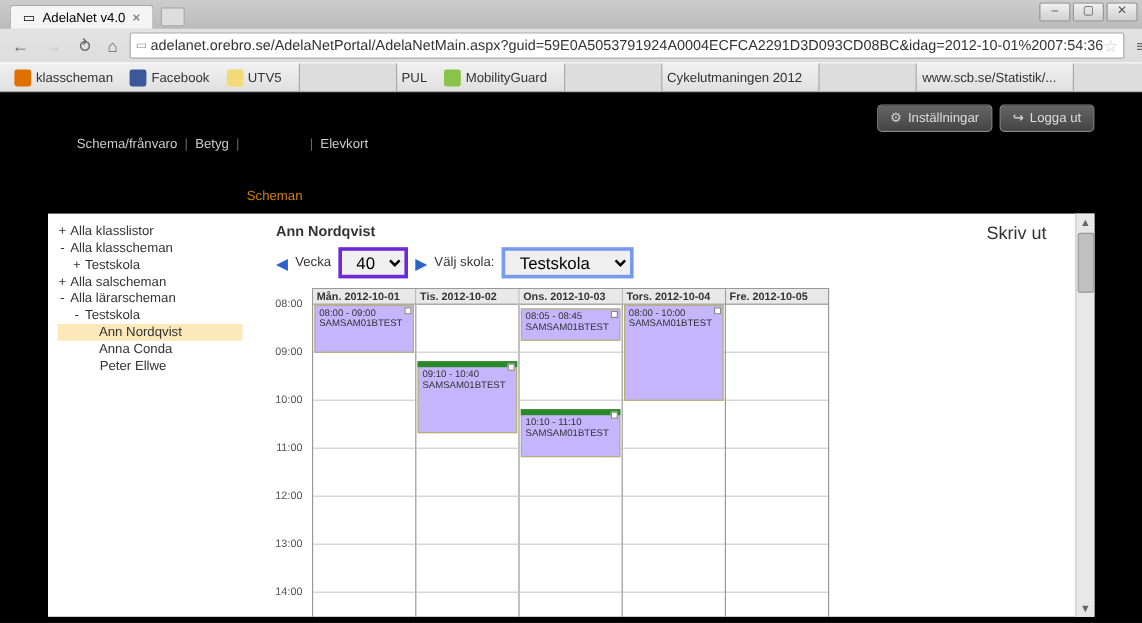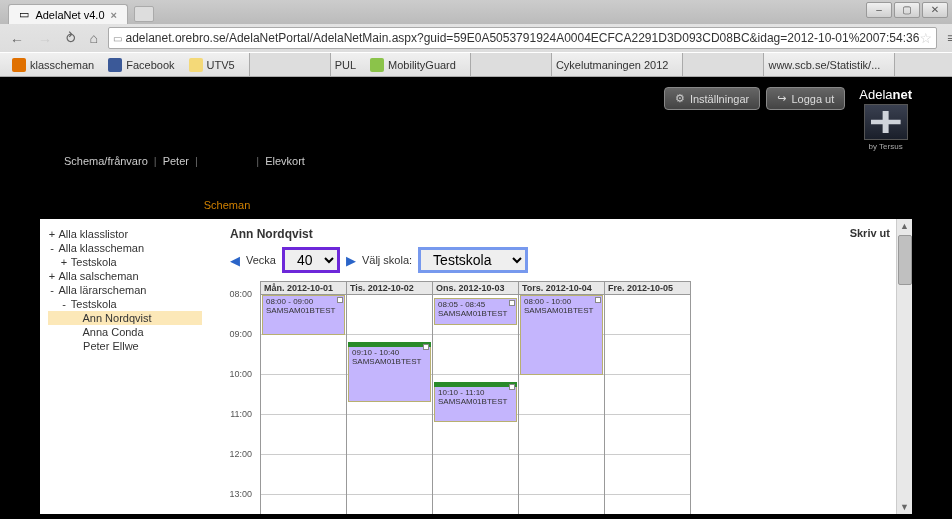--- a/index.html
+++ b/index.html
@@ -62,21 +62,21 @@
 .tree-item.sel { background: #fce8b8; }
 .tree-bullet { display: inline-block; width: 8px; text-align: center; }
 
 .main { flex: 1; background: #fff; color: #333; display: flex; position: relative; }
 .main-inner { flex: 1; padding: 8px 20px 0 20px; overflow: hidden; }
 .scroll-gutter { width: 16px; background: #e8e8e8; border-left: 1px solid #ccc; display: flex; flex-direction: column; align-items: center; }
 .scroll-arrow { font-size: 9px; color: #666; padding: 2px; cursor: pointer; }
 .scroll-thumb { width: 14px; height: 50px; background: #c0c0c0; border: 1px solid #999; border-radius: 2px; margin-top: 2px; }
 
 .page-title { font-weight: bold; font-size: 12px; margin-bottom: 6px; }
-.print-link { position: absolute; right: 22px; top: 8px; font-size: 11px; color: #333; cursor: pointer; font-weight: bold; }
+.print-link { position: absolute; right: 40px; top: 8px; font-size: 15px; color: #333; cursor: pointer; }
 
 .week-nav { display: flex; align-items: center; gap: 6px; margin-bottom: 8px; font-size: 11px; }
 .arrow-blue { color: #2a64c8; font-size: 13px; cursor: pointer; }
 .week-select, .school-select { border: 3px solid #6d28d9; font-size: 14px; padding: 1px 8px; }
 .school-select { border-color: #79e; width: 110px; }
 
 .calendar-wrap { display: flex; }
 .time-col { width: 30px; font-size: 9px; color: #555; text-align: right; padding-right: 4px; }
 .time-col div { position: relative; }
 .time-label { position: absolute; right: 4px; top: -5px; }
@@ -166,33 +166,26 @@
 
     <div class="top-bar">
       <div class="grey-btn">
         <span class="gear">⚙</span>
         <span>Inställningar</span>
       </div>
       <div class="grey-btn">
         <span>↪</span>
         <span>Logga ut</span>
       </div>
-      <div class="logo-box">
-        <div class="logo-text"><span>Adela</span><b>net</b></div>
-        <div class="logo-img">
-            <div class="logo-puzzle"></div>
-          </div>
-        <div class="logo-sub">by Tersus</div>
-      </div>
     </div>
 
     <div class="menu-row">
       <span class="menu-item">Schema/frånvaro</span>
         <span class="sep">|</span>
-      <span class="menu-item">Peter</span>
+      <span class="menu-item">Betyg</span>
         <span class="sep">|</span>
       <span class="menu-item active">Scheman</span>
         <span class="sep">|</span>
       <span class="menu-item">Elevkort</span>
     </div>
 
     <div class="content-row">
       <div class="sidebar" id="sidebar">
           <div class="tree-item tree-l0"><span class="tree-bullet">+</span> Alla klasslistor</div>
           <div class="tree-item tree-l0"><span class="tree-bullet">-</span> Alla klasscheman</div>

